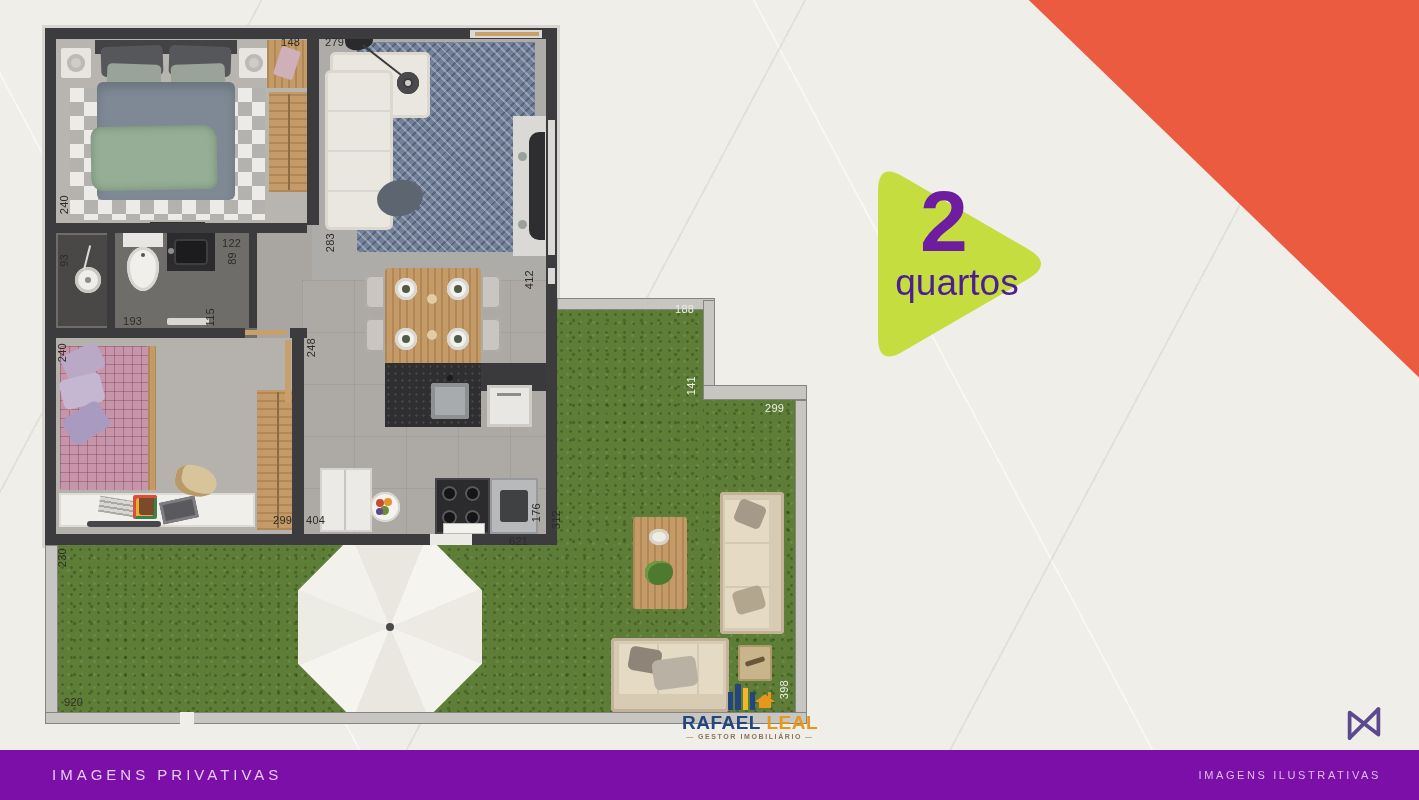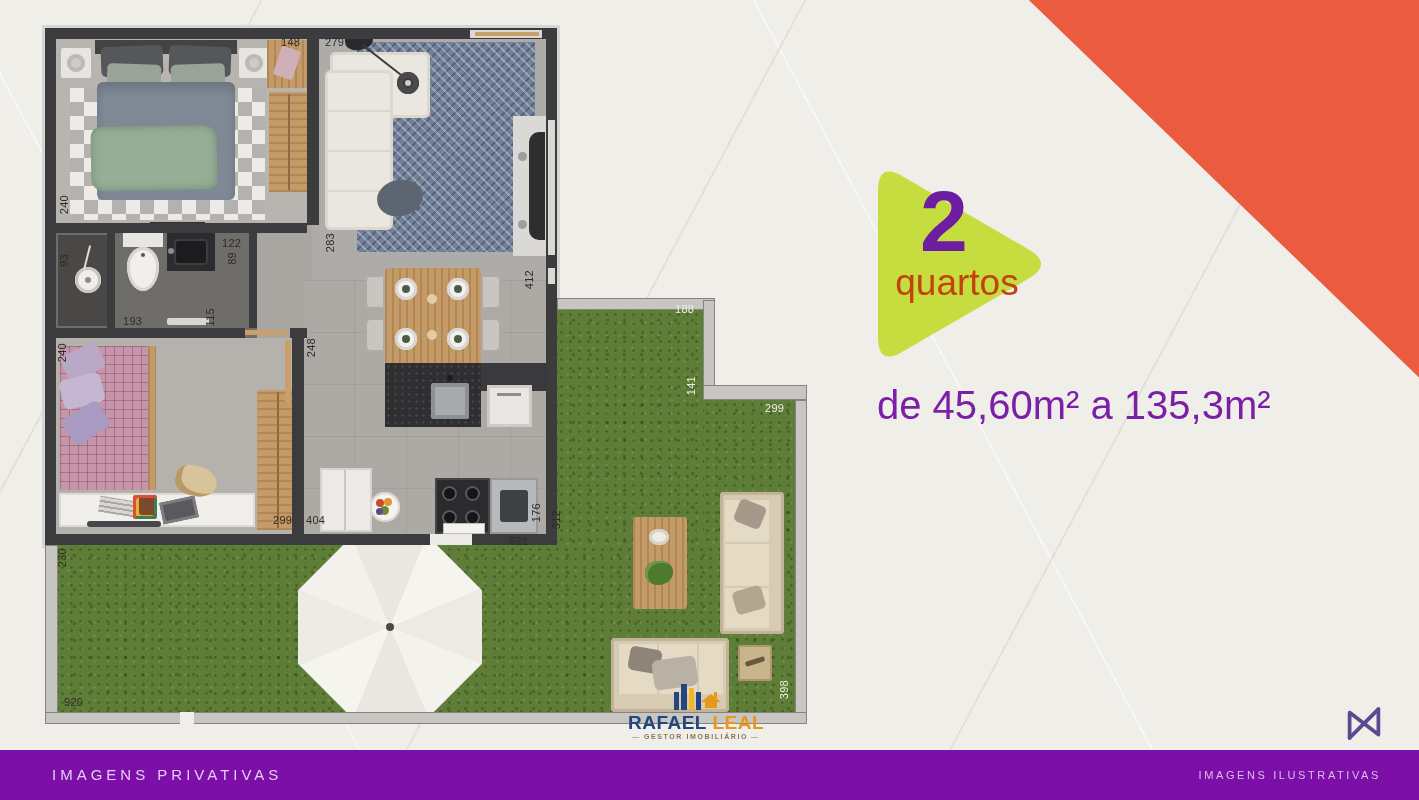--- a/index.html
+++ b/index.html
@@ -24,21 +24,21 @@
   }
   .badge-text{position:absolute;left:1225px;top:42px;color:#fdf3ee;line-height:1.22;}
   .badge-l1{font-size:34px;font-weight:400;}
   .badge-l2{font-size:36px;font-weight:700;}
   .badge-l3{font-size:31px;font-weight:400;}
   
   .play-wrap{position:absolute;left:868px;top:158px;width:194px;height:218px;}
   .play-num{position:absolute;left:868px;top:172px;width:152px;text-align:center;
     font-size:86px;font-weight:700;color:#6f1da0;}
   .play-label{position:absolute;left:862px;top:262px;width:190px;text-align:center;
-    font-size:37px;font-weight:400;color:#c2410c;}
+    font-size:37px;font-weight:400;color:#4c1d95;}
   
   .desc{position:absolute;left:877px;top:382px;color:#7b1fa8;}
   .desc-b{font-size:39px;font-weight:700;line-height:44px;}
   .desc-r{font-size:40px;font-weight:400;line-height:46px;}
   
   .footer{position:absolute;left:0;top:750px;width:1419px;height:50px;background:#7b0fa8;}
   .footer-left{position:absolute;left:52px;top:16px;font-size:15px;letter-spacing:4px;
     color:#e5ccf1;font-weight:500;}
   .footer-right{position:absolute;right:38px;top:19px;font-size:11px;letter-spacing:2.6px;
     color:#dcbdea;font-weight:500;}
@@ -73,21 +73,21 @@
     background-size:28px 28px;background-position:0 0,14px 14px;z-index:6;}
   .rug-living{z-index:6;background:#72809a;background-image:
       repeating-linear-gradient(45deg, rgba(255,255,255,.28) 0 2px, transparent 2px 7px),
       repeating-linear-gradient(-45deg, rgba(15,25,45,.28) 0 2px, transparent 2px 7px);}
   .furn{position:absolute;z-index:10;}
   .dim{position:absolute;z-index:40;font-size:11px;font-weight:500;color:#2f2b26;
     letter-spacing:.3px;white-space:nowrap;}
   .dim.light{color:#eeeee8;}
   .dim.v{writing-mode:vertical-rl;transform:rotate(180deg);}
   
-  .brand{position:absolute;left:612px;top:680px;width:168px;height:68px;z-index:50;text-align:center;}
+  .brand{position:absolute;left:666px;top:680px;width:168px;height:68px;z-index:50;text-align:center;}
   .brand-name{font-size:19px;font-weight:700;letter-spacing:.5px;line-height:18px;}
   .brand-name .p1{color:#24457e;}
   .brand-name .p2{color:#e8971d;}
   .brand-sub{margin-top:1px;font-size:7px;letter-spacing:1.6px;color:#8a7458;font-weight:700;}
   .brand-sub:before,.brand-sub:after{content:"—";margin:0 3px;color:#b39a78;}
 </style>
 </head>
 <body>
 
 <div class="bg"></div>
@@ -322,21 +322,20 @@
 <div class="badge-text">
 </div>
 
 <svg class="play-wrap" viewBox="0 0 194 218">
   <path d="M34 18 L160 91 Q186 106 160 121 L34 194 Q10 208 10 179 L10 33 Q10 4 34 18 Z" fill="#c5dd3e"></path>
 </svg>
 <div class="play-num">2</div>
 <div class="play-label">quartos</div>
 
 <div class="desc">
-  <div class="desc-r">de 45,60m² a 135,3m²</div>
 </div>
 
 <svg class="nlogo" viewBox="0 0 52 48">
   <g fill="none" stroke="#5b4a8f" stroke-width="4.4" stroke-linecap="round" stroke-linejoin="round">
     <path d="M9 41 L9 11 L43 37 L43 7"></path>
     <path d="M9 41 L43 7"></path>
   </g>
 </svg>
 
 <div class="footer">

